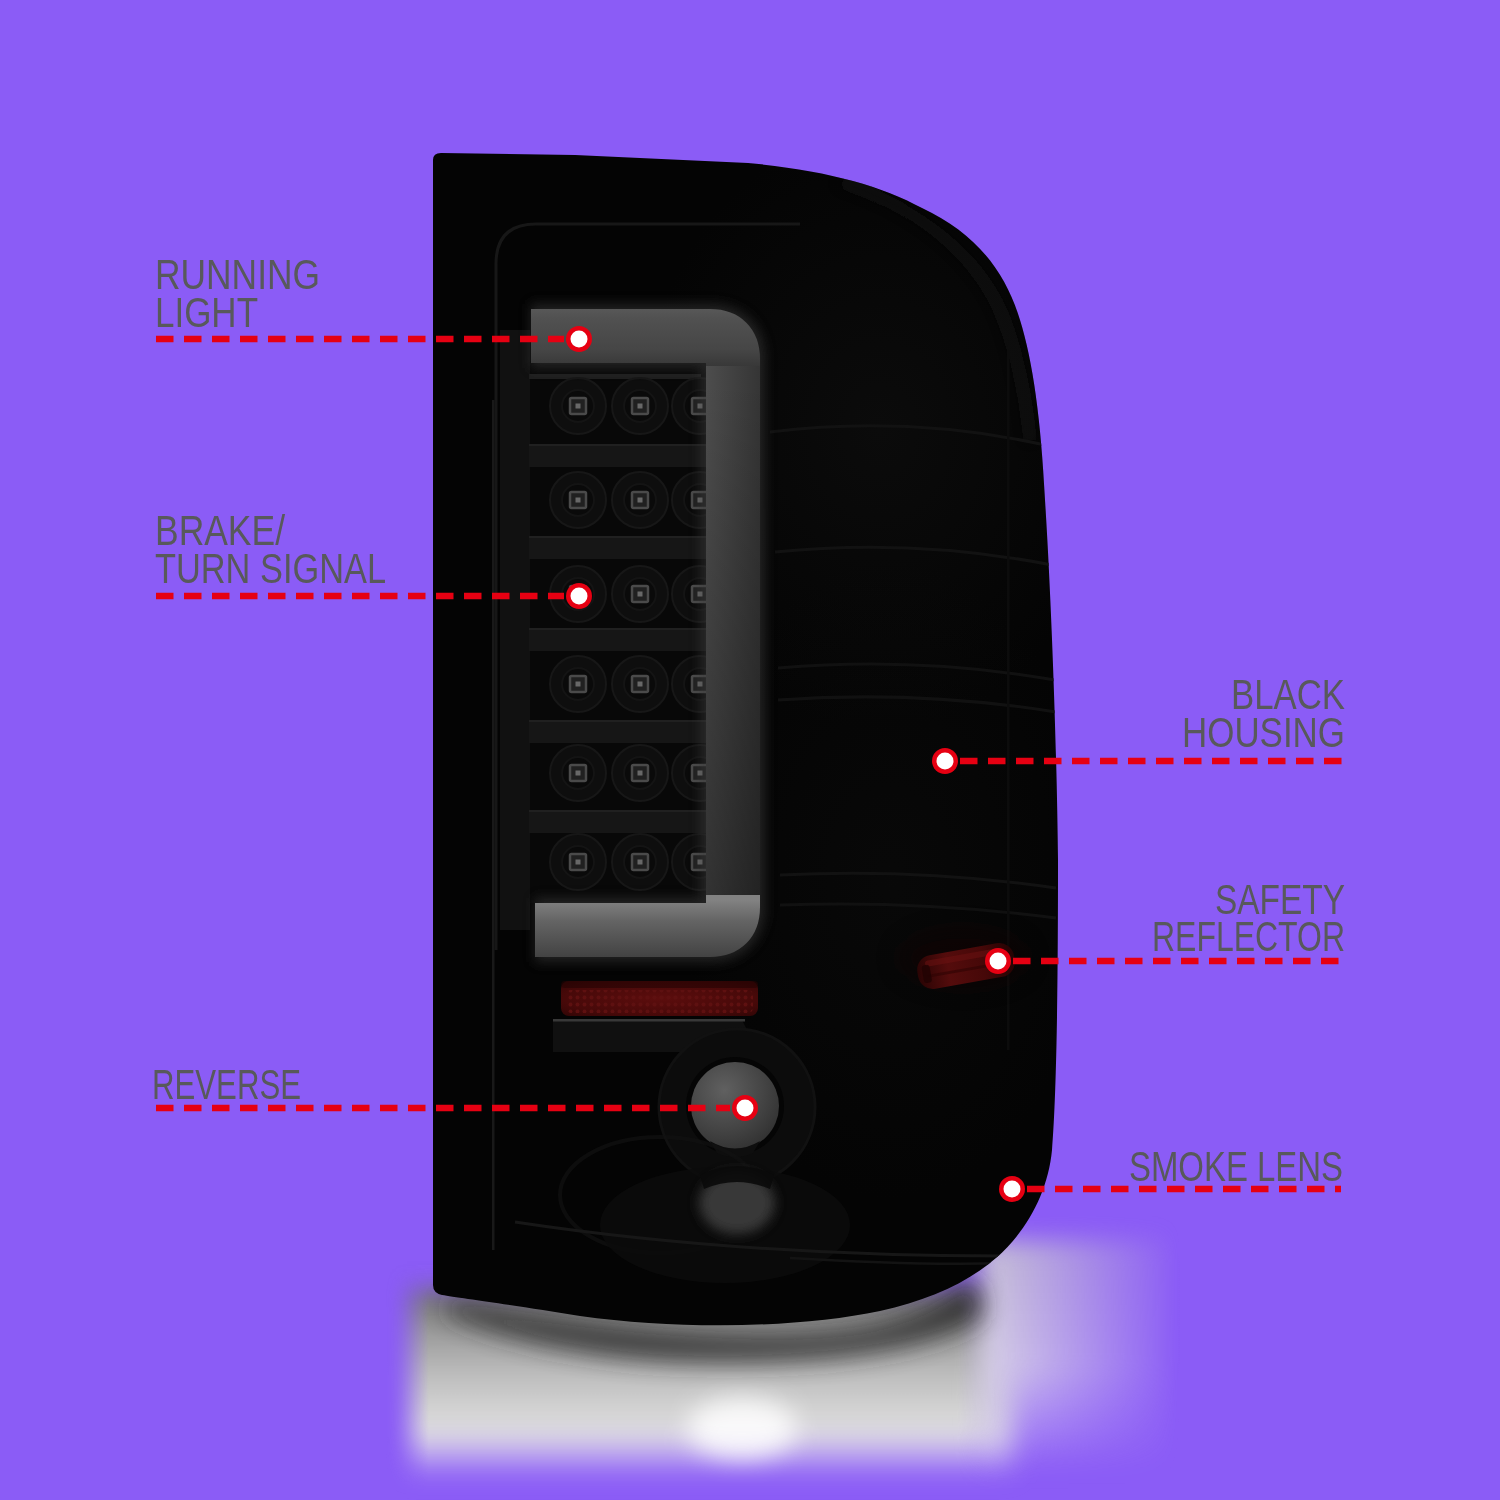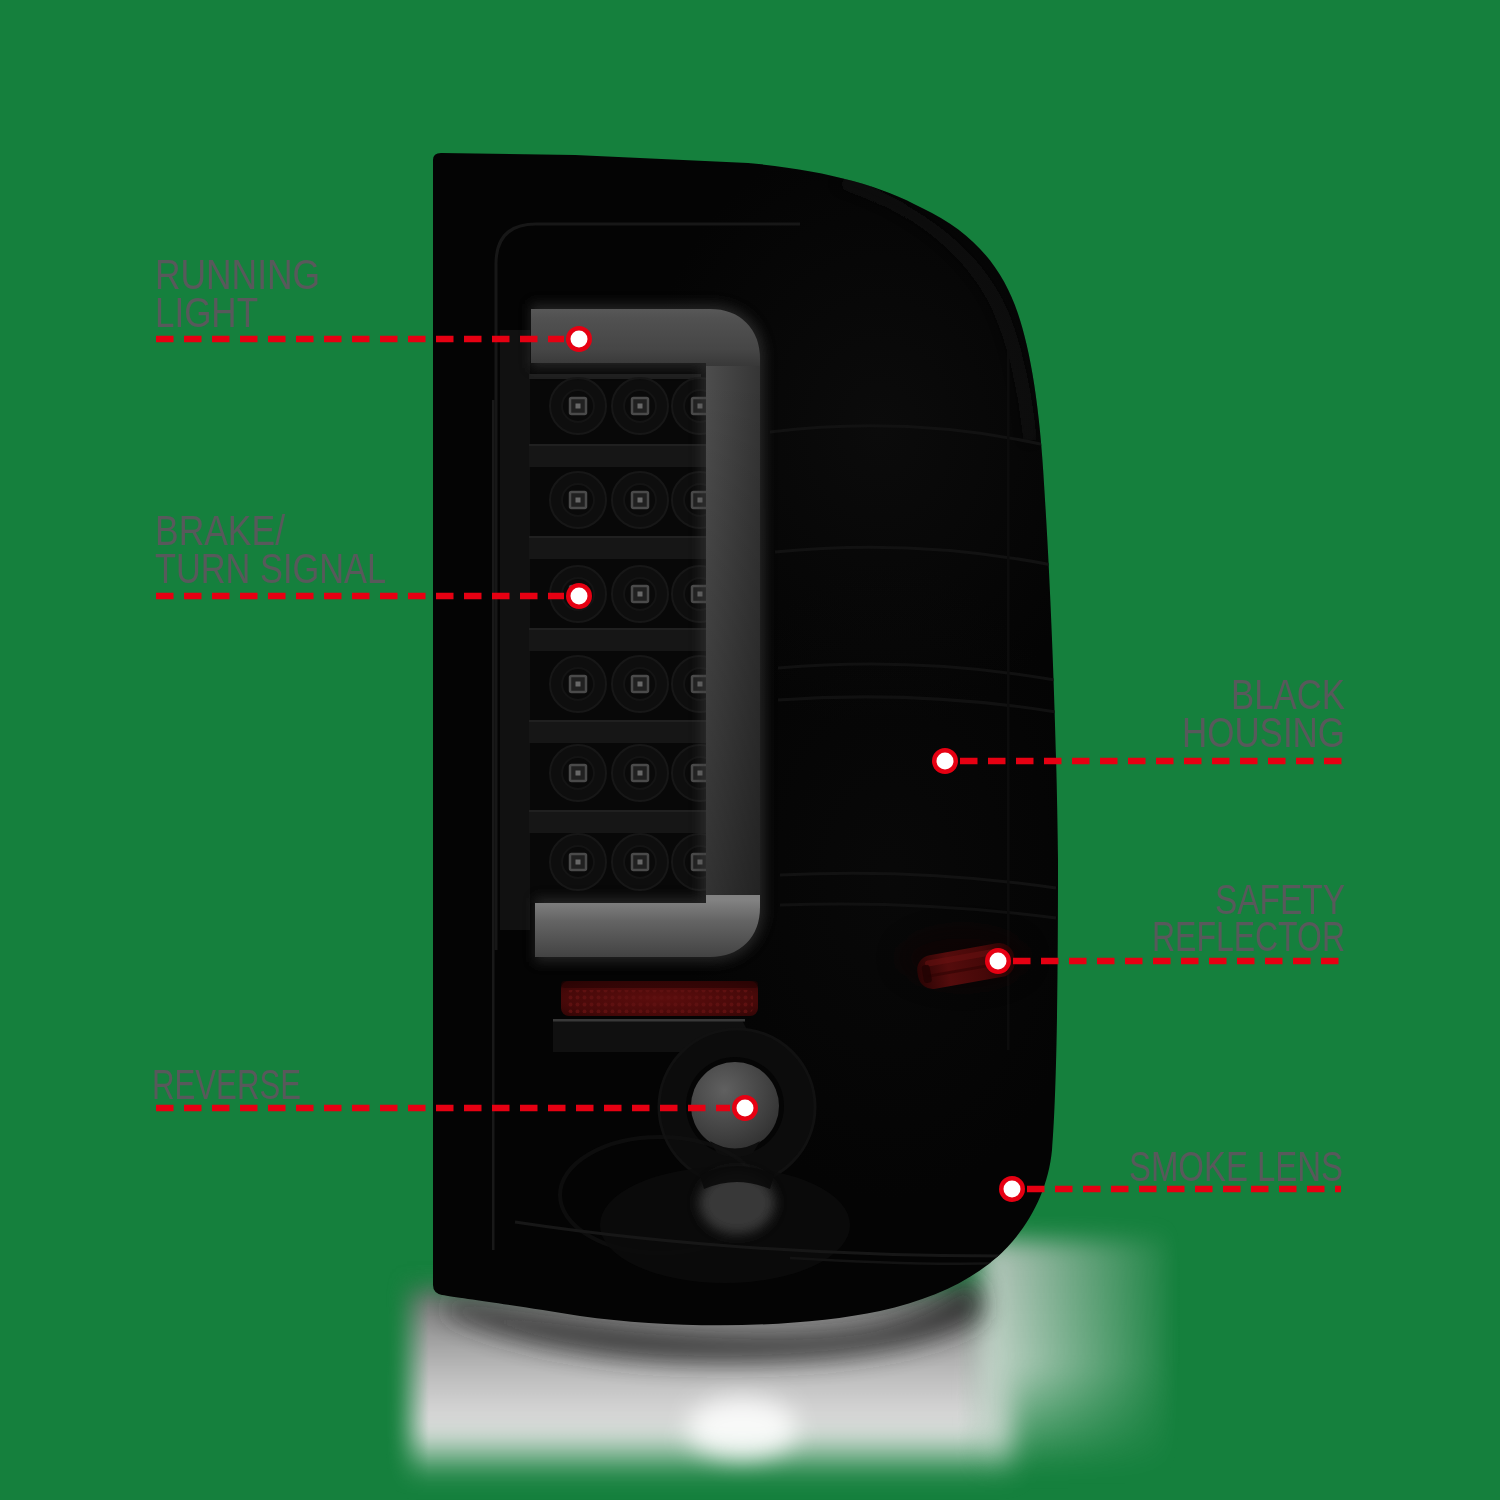--- a/index.html
+++ b/index.html
@@ -1,16 +1,16 @@
 <!DOCTYPE html>
 <html><head>
 <meta charset="utf-8">
 <style>
 html,body{margin:0;padding:0;background:#ffffff;}
-.page{position:relative;width:1500px;height:1500px;background:#15803d;overflow:hidden;font-family:"Liberation Sans",sans-serif;}
+.page{position:relative;width:1500px;height:1500px;background:#8b5cf6;overflow:hidden;font-family:"Liberation Sans",sans-serif;}
 </style>
 </head>
 <body>
 <div class="page">
 <svg width="1500" height="1500" viewBox="0 0 1500 1500">
 <defs>
   <linearGradient id="topBarG" x1="0" y1="306" x2="0" y2="366" gradientUnits="userSpaceOnUse">
     <stop offset="0" stop-color="#5a5a5a"></stop>
           <stop offset="0.2" stop-color="#515151"></stop>
           <stop offset="0.72" stop-color="#464646"></stop>

